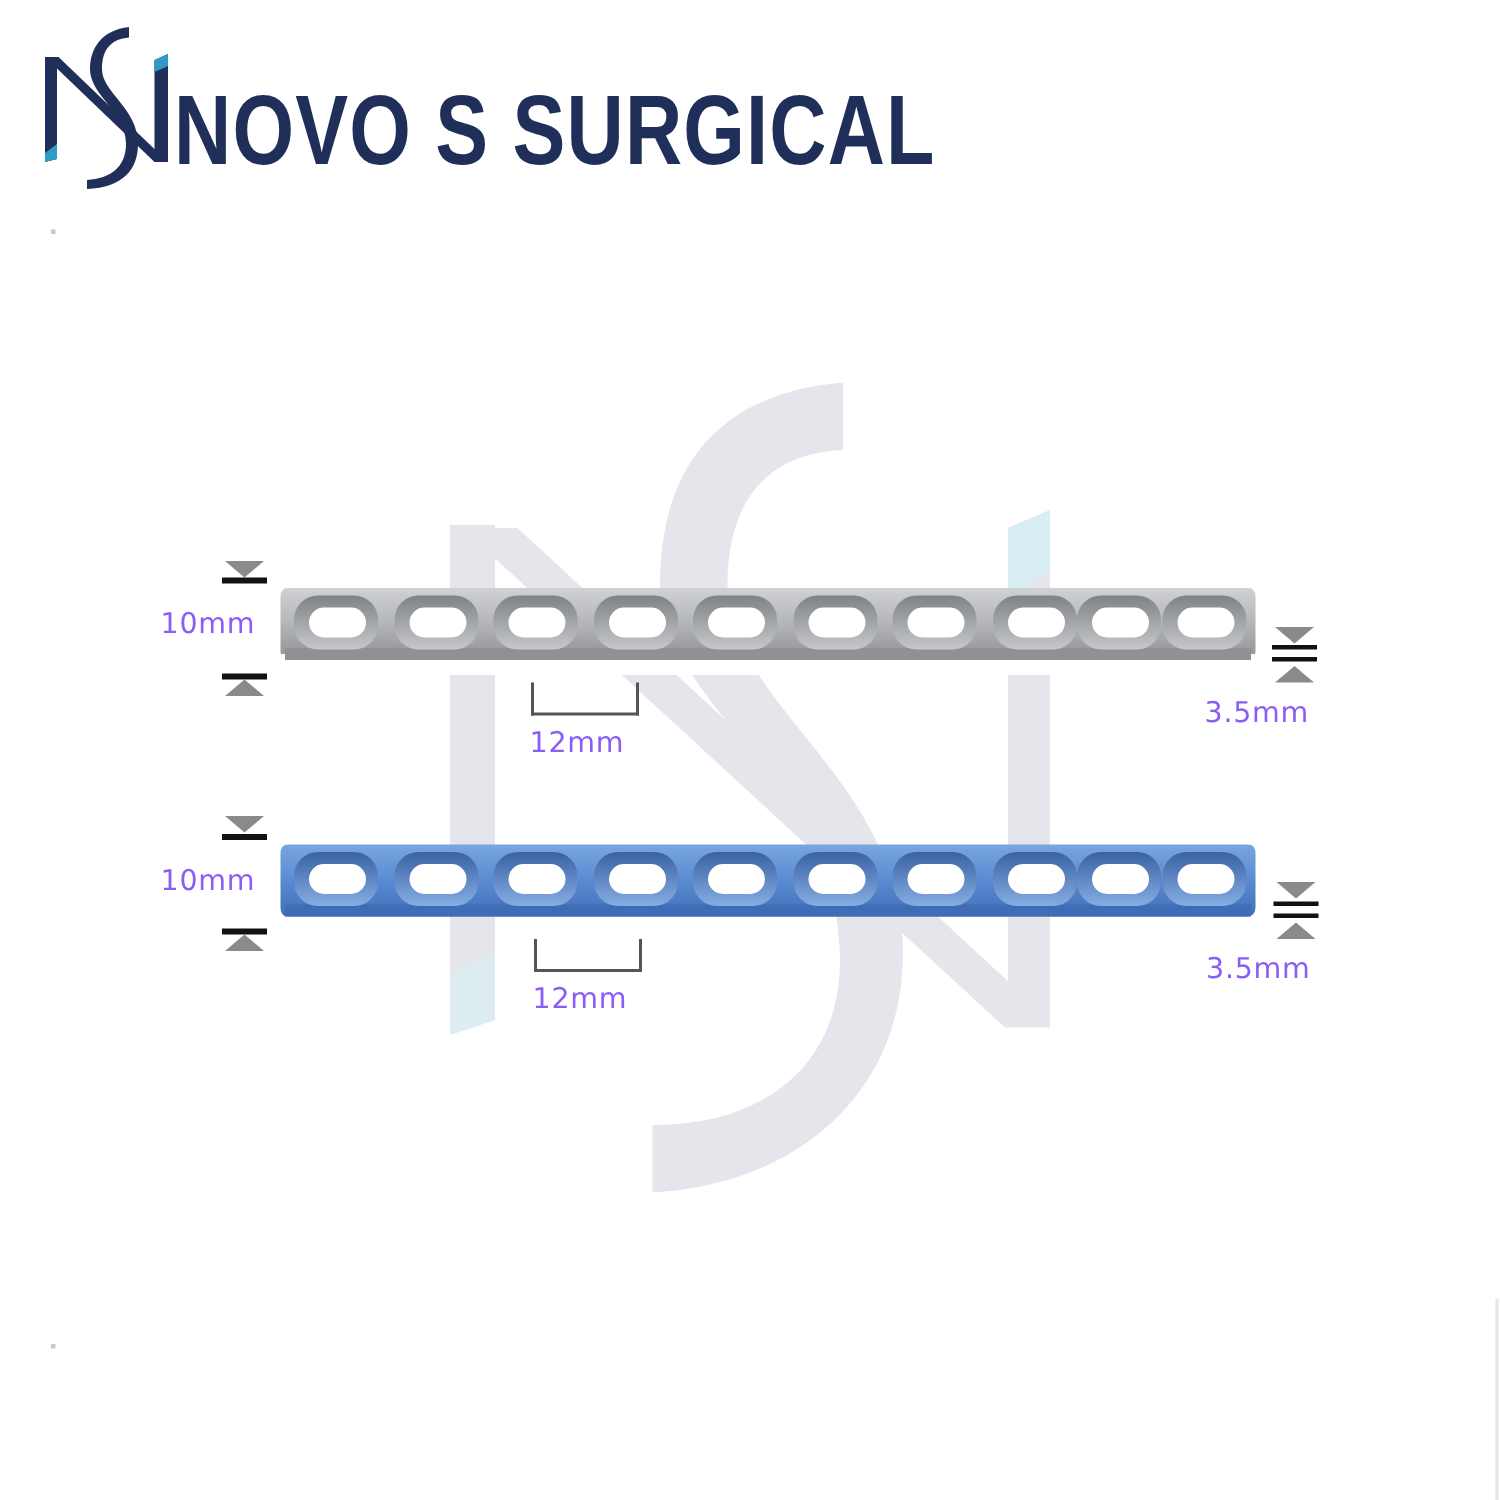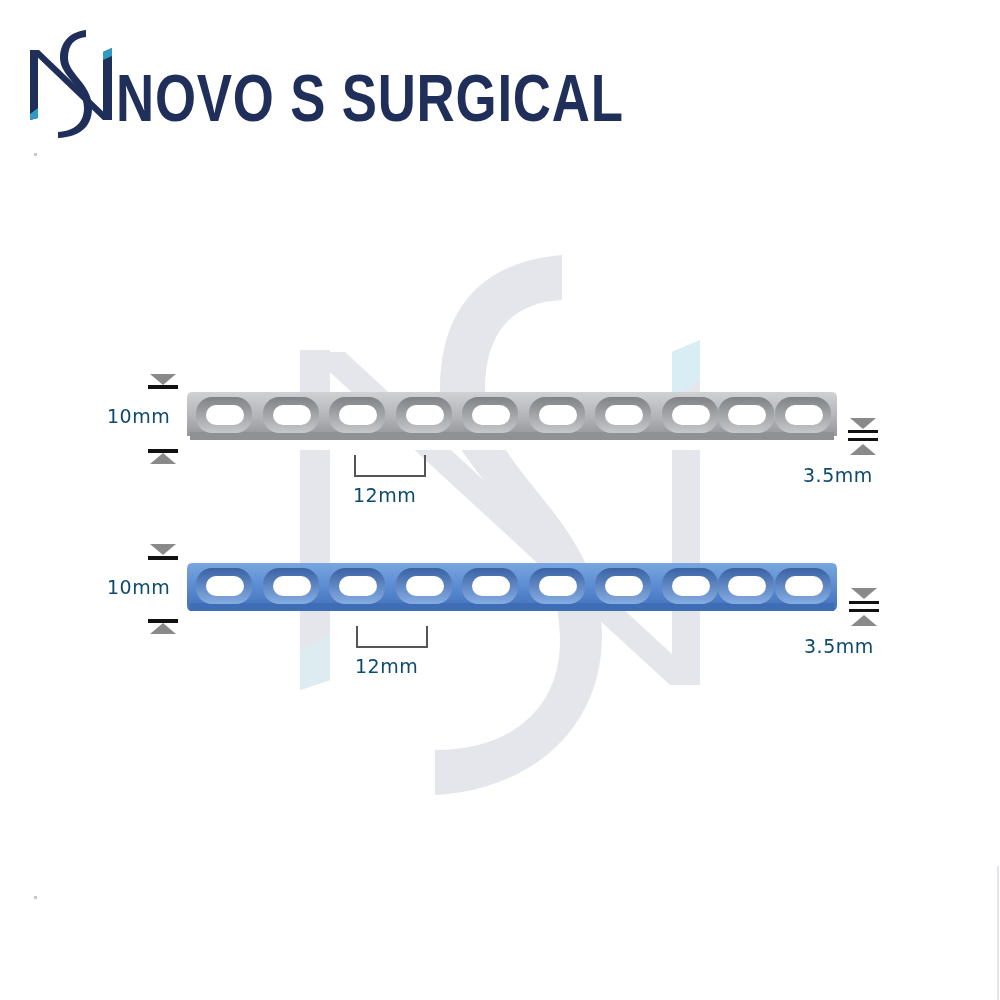--- a/index.html
+++ b/index.html
@@ -2,42 +2,42 @@
 <html><head>
   <meta charset="utf-8">
   <style>
     html, body { margin: 0; padding: 0; }
     body {
       width: 1000px; height: 1000px; background: #ffffff; position: relative; overflow: hidden;
       font-family: "DejaVu Sans", sans-serif;
     }
     .abs { position: absolute; }
     
-    .logo { left: 28px; top: 28px; width: 530px; height: 115px; }
+    .logo { left: 28px; top: 16px; width: 530px; height: 115px; }
     .logo-icon { left: 0; top: 0; width: 92px; height: 112px; }
     .logo-text {
       left: 88px; top: 30px; height: 80px;
       font-family: "Liberation Sans", sans-serif; font-weight: bold;
       font-size: 66px; line-height: 80px; color: #1f2f5a;
       letter-spacing: 1px; transform: scaleX(0.8); transform-origin: left top;
       white-space: nowrap;
     }
     .tiny-mark { width: 3px; height: 3px; background: #c8c8c8; }
     .edge-line { left: 997px; top: 866px; width: 2px; height: 134px; background: #e3e5ea; }
 
     
     .watermark { left: 290px; top: 240px; width: 430px; height: 560px; }
 
     
     .plate { height: 62px; }
     .plate svg { display: block; }
 
     
     .dim-label {
-      font-family: "DejaVu Sans", sans-serif; font-size: 19px; color: #0c4a6e;
+      font-family: "DejaVu Sans", sans-serif; font-size: 19px; color: #8b5cf6;
       white-space: nowrap; letter-spacing: 0.5px;
     }
     .arrow-down, .arrow-up { width: 0; height: 0; border-left: 13px solid transparent; border-right: 13px solid transparent; }
     .arrow-down { border-top: 11px solid #8a8a8a; }
     .arrow-up { border-bottom: 11px solid #8a8a8a; }
     .bar { height: 4px; background: #111111; }
     .bracket {
       border-left: 2px solid #555; border-right: 2px solid #555; border-bottom: 2px solid #555;
       height: 20px;
     }

